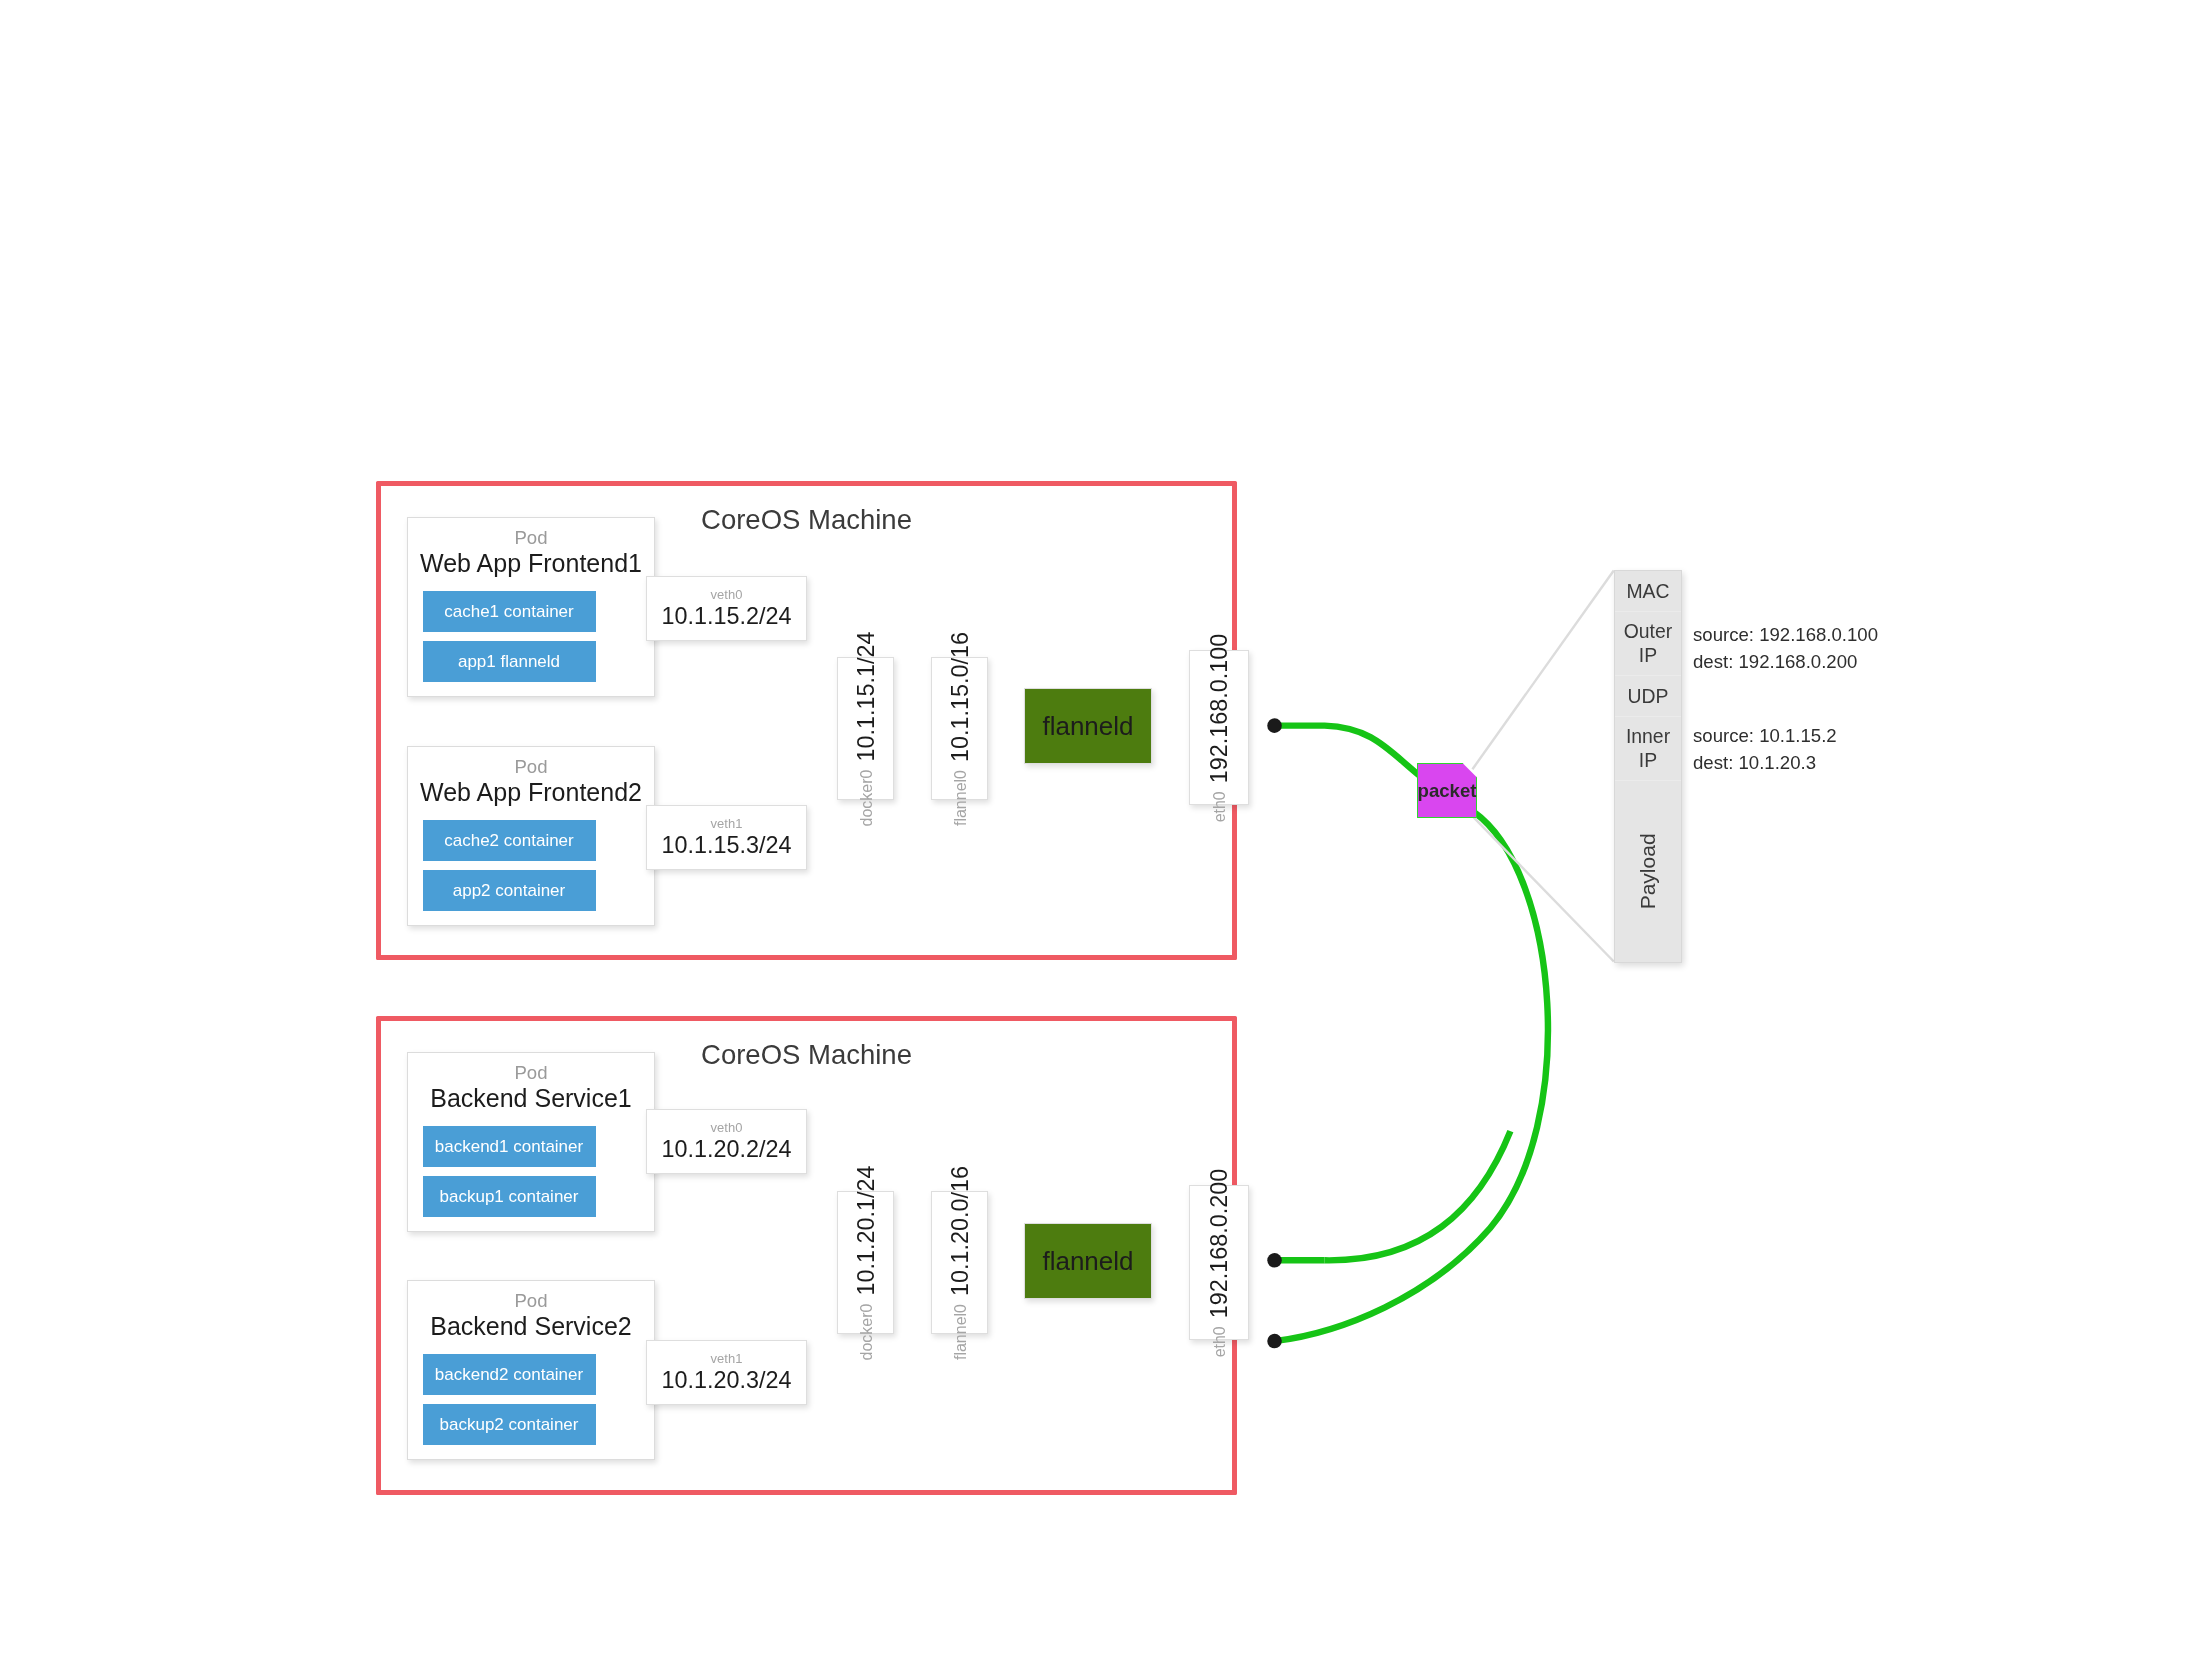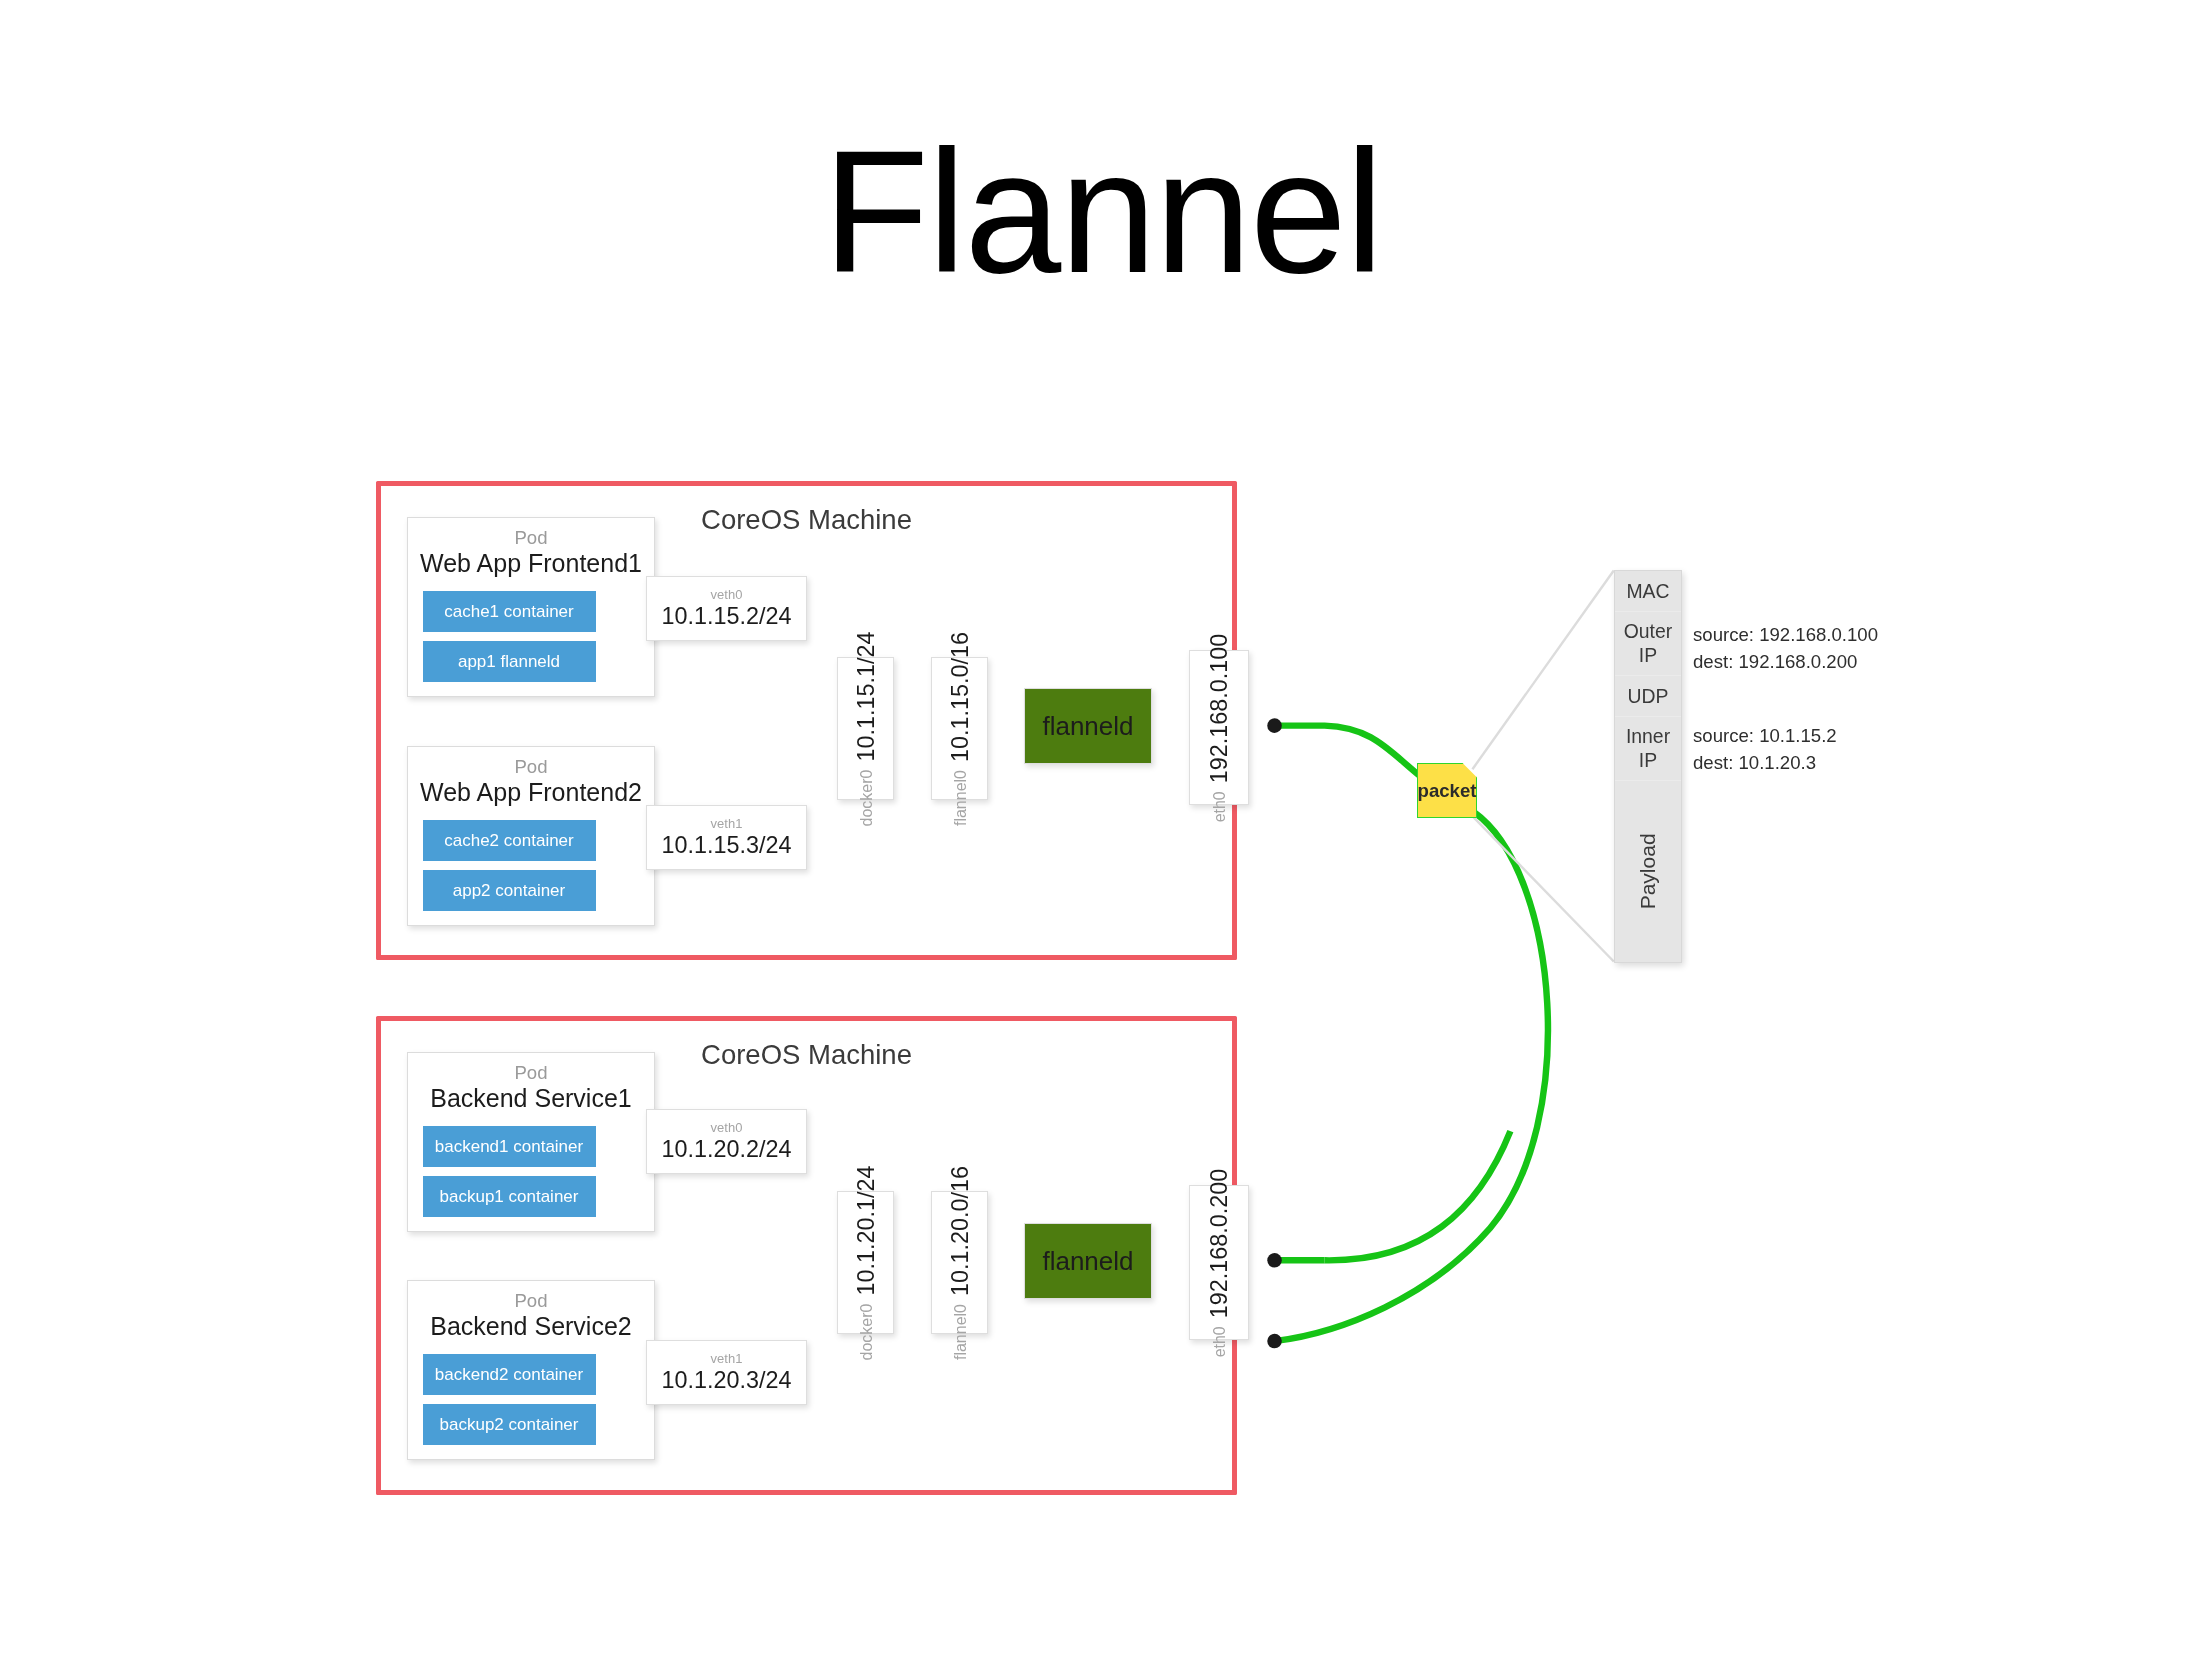--- a/index.html
+++ b/index.html
@@ -75,21 +75,21 @@
   
   .pbox{
     position:absolute;background:#4d7c0f;border:0.8px solid #dedede;
     box-shadow:2.4px 3.2px 5.7px rgba(0,0,0,.13);
     display:flex;align-items:center;justify-content:center;
     font-size:26px;color:#1c1c1c;
   }
 
   
   #packet{
-    position:absolute;background:#fde047;border:1.6px solid #2fd62f;
+    position:absolute;background:#d946ef;border:1.6px solid #2fd62f;
     display:flex;align-items:center;justify-content:center;
     font-size:18.6px;font-weight:bold;color:#2b2b2b;
     clip-path:polygon(0 0, calc(100% - 14.5px) 0, 100% 14.5px, 100% 100%, 0 100%);
   }
 
   
   #pktdetail{
     position:absolute;background:#e5e5e5;border:0.8px solid #d8d8d8;
     box-shadow:2.4px 3.2px 6.5px rgba(0,0,0,.14);
     display:flex;flex-direction:column;
@@ -105,21 +105,20 @@
   }
   .annot{
     position:absolute;font-size:18.6px;color:#2e2e2e;line-height:1.45;white-space:nowrap;
   }
 </style>
 </head>
 <body>
 
 <div id="stage">
 
-  <div id="title">Flannel</div>
 
   <svg id="edges" viewBox="0 0 2730 2047" width="2205" height="1654">
     <defs></defs>
 
     <path d="M 634 717 C 660 660, 735 665, 758 752" fill="none" stroke="#16c416" stroke-width="8"></path>
     <line x1="758" y1="752" x2="800" y2="752" stroke="#16c416" stroke-width="8"></line>
     <circle cx="634" cy="717" r="9" fill="#1a1a1a"></circle>
     <circle cx="758" cy="752" r="9" fill="#1a1a1a"></circle>
     <circle cx="800" cy="752" r="9" fill="#1a1a1a"></circle>
 

